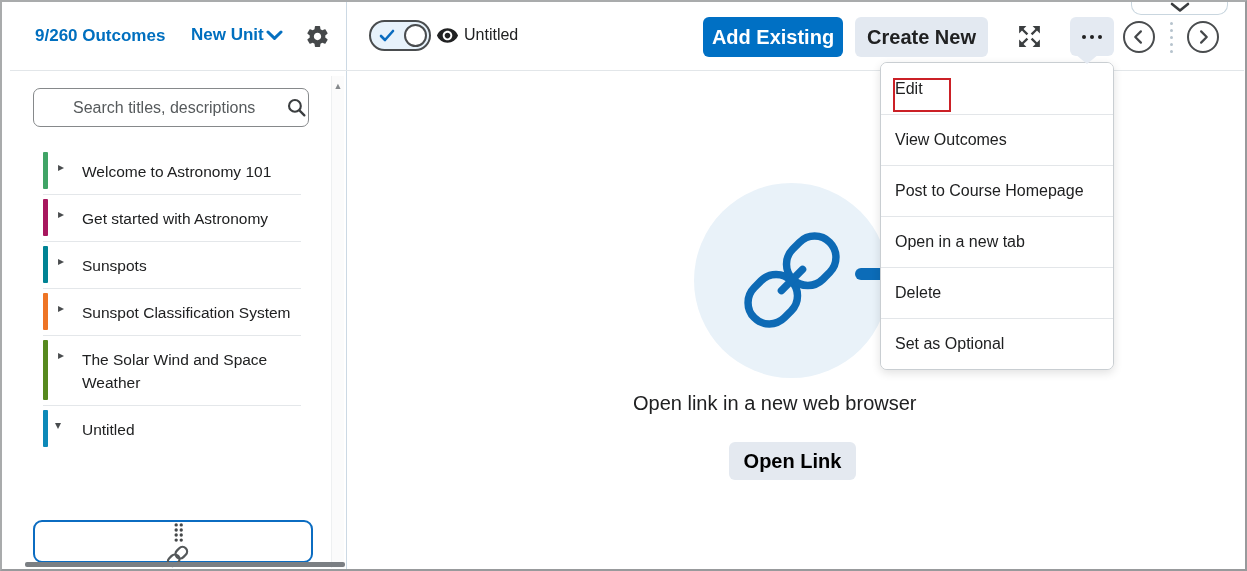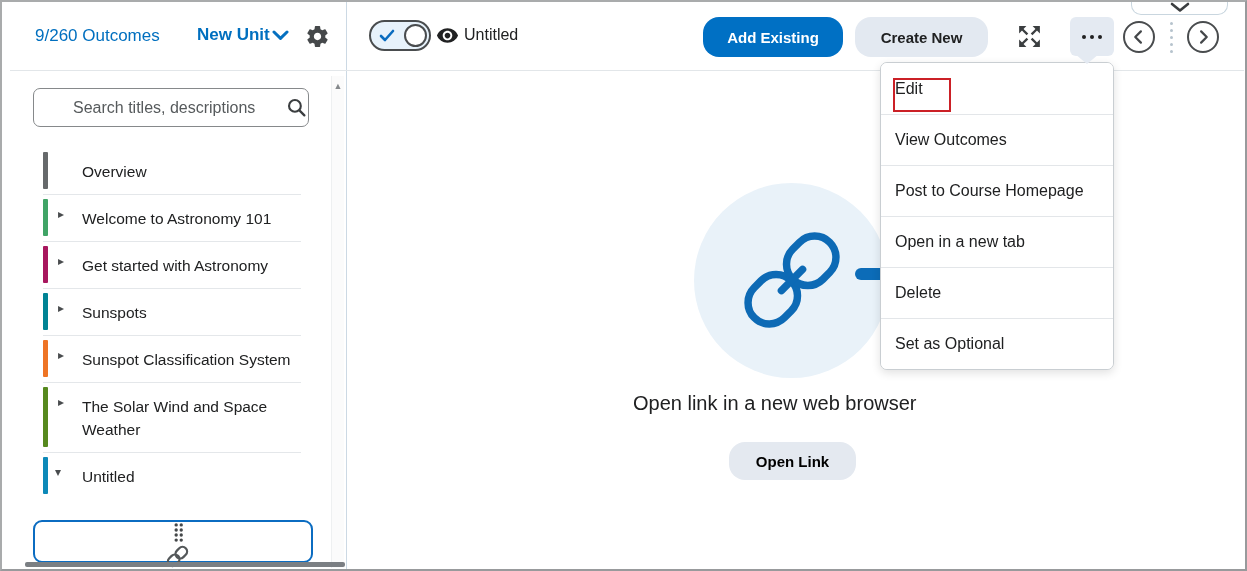--- a/index.html
+++ b/index.html
@@ -5,32 +5,32 @@
   * { margin:0; padding:0; box-sizing:border-box; }
   html,body { background:#fff; }
   body { font-family:"Liberation Sans", sans-serif; color:#202122; }
   #window { position:relative; width:1247px; height:571px; background:#fff; overflow:hidden; }
   .window-border { position:absolute; inset:0; border:2px solid #989a9c; border-top-color:#a9abac; border-left-color:#a9abac; pointer-events:none; z-index:50; }
 
   
   .v-separator { position:absolute; left:346px; top:0; width:1px; height:571px; background:#ccd9e4; }
   .h-divider { position:absolute; left:10px; right:3px; top:70px; height:1px; background:#e2e6e9; }
 
-  .outcomes-link { position:absolute; left:35px; top:26px; font-size:17px; font-weight:400; color:#006fbf; cursor:pointer; }
-  .new-unit { position:absolute; left:197px; top:25px; display:flex; align-items:center; gap:2px; cursor:pointer; background:none; border:none; }
+  .outcomes-link { position:absolute; left:35px; top:26px; font-size:17px; font-weight:700; color:#006fbf; cursor:pointer; }
+  .new-unit { position:absolute; left:191px; top:25px; display:flex; align-items:center; gap:2px; cursor:pointer; background:none; border:none; }
   .new-unit .lbl { font-size:17px; font-weight:700; color:#006fbf; font-family:"Liberation Sans", sans-serif; }
   .gear-btn { position:absolute; left:305px; top:24px; background:none; border:none; cursor:pointer; }
 
   .toggle { position:absolute; left:369px; top:20px; width:62px; height:31px; border:2px solid #494c4e; border-radius:16px; background:#e7f2fb; display:flex; align-items:center; cursor:pointer; }
   .toggle .check { margin-left:8px; display:flex; }
   .toggle .knob { position:absolute; right:2px; top:2px; width:23px; height:23px; border-radius:50%; background:#fff; border:2px solid #494c4e; }
   .eye-wrap { position:absolute; left:436px; top:27px; }
   .visible-label { position:absolute; left:464px; top:26px; font-size:16px; color:#202122; }
 
-  .btn { border:none; border-radius:16px; font-family:"Liberation Sans", sans-serif; font-weight:700; font-size:15px; cursor:pointer; }
+  .btn { border:none; border-radius:6px; font-family:"Liberation Sans", sans-serif; font-weight:700; font-size:20px; cursor:pointer; }
   .btn-primary { position:absolute; left:703px; top:17px; width:140px; height:40px; background:#0070c4; color:#fff; }
   .btn-neutral { position:absolute; left:855px; top:17px; width:133px; height:40px; background:#e3e9f1; color:#202122; }
   .expand-btn { position:absolute; left:1016px; top:23px; background:none; border:none; cursor:pointer; }
   .more-btn { position:absolute; left:1070px; top:17px; width:44px; height:39px; background:#e4eaf2; border:none; border-radius:6px; cursor:pointer; z-index:12; display:flex; align-items:center; justify-content:center; gap:4px; }
   .more-btn i { width:4px; height:4px; border-radius:50%; background:#202122; }
   .more-caret { position:absolute; left:1075px; top:54px; width:0; height:0; border-left:12px solid transparent; border-right:12px solid transparent; border-top:10px solid #e4eaf2; z-index:12; }
   .nav-circle { position:absolute; top:21px; width:32px; height:32px; border:2px solid #494c4e; border-radius:50%; background:#fff; cursor:pointer; display:flex; align-items:center; justify-content:center; padding:0; }
   .nav-prev { left:1123px; } .nav-next { left:1187px; }
   .dots-divider { position:absolute; left:1167px; top:22px; width:8px; height:31px; display:flex; flex-direction:column; align-items:center; justify-content:space-between; }
   .dots-divider i { width:3px; height:3px; border-radius:50%; background:#b6c3cd; }
@@ -168,24 +168,20 @@
         </svg>
     </span>
   </div>
 
   <div class="vscroll">
     <span class="up">▲</span>
   </div>
 
   <div class="tree">
     <div class="tree-row">
-      <span class="bar" style="background-color: rgb(102, 105, 107);"></span>
-      <span class="lbl">Overview</span>
-    </div>
-    <div class="tree-row">
       <span class="bar" style="background-color: rgb(64, 164, 102);"></span>
       <span class="expander">▸</span>
       <span class="lbl">Welcome to Astronomy 101</span>
     </div>
     <div class="tree-row">
       <span class="bar" style="background-color: rgb(168, 23, 94);"></span>
       <span class="expander">▸</span>
       <span class="lbl">Get started with Astronomy</span>
     </div>
     <div class="tree-row">

